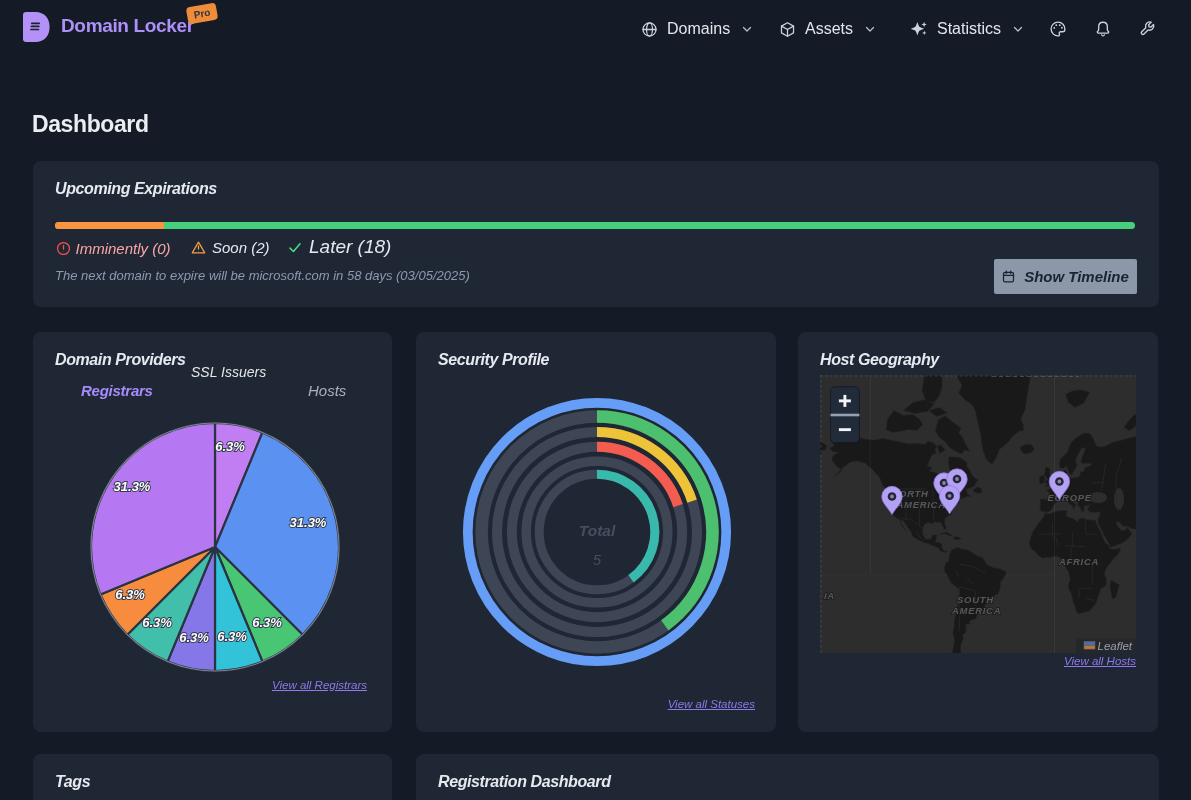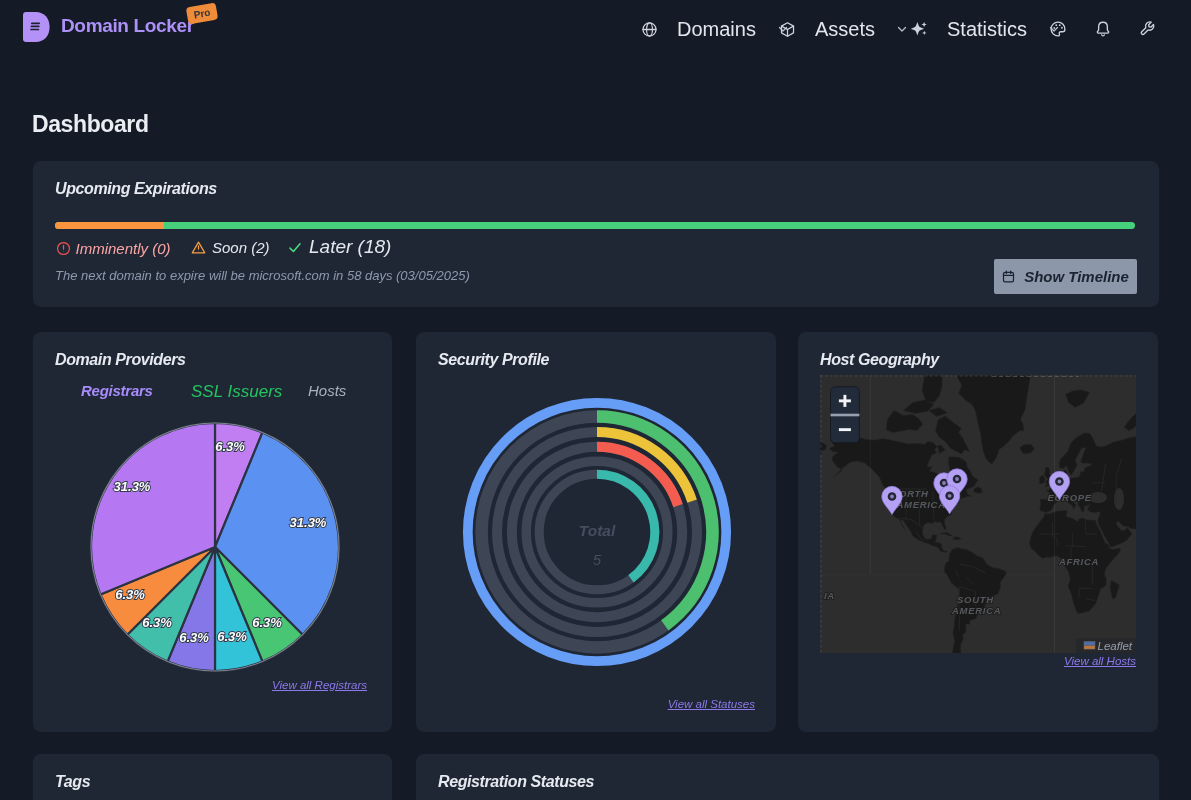--- a/index.html
+++ b/index.html
@@ -1,21 +1,21 @@
 <!DOCTYPE html>
 <html><head><meta charset="utf-8"><style>
 * { margin:0; padding:0; box-sizing:border-box; }
 html,body { width:1191px; height:800px; overflow:hidden; background:#141a26; font-family:"Liberation Sans",sans-serif; position:relative; }
 .card { position:absolute; background:#1f2735; border-radius:8px;font-style:italic; }
 .ctitle { position:absolute; left:22px; top:18.5px; font-size:16px; font-weight:700; color:#e6eaf0; letter-spacing:-0.4px; }
 .vlink { position:absolute; font-size:11.5px; color:#8d79ea; text-decoration:underline; }
 .plab { fill:#fff; font-size:13px; font-weight:700; text-anchor:middle; paint-order:stroke; stroke:#333c4c; stroke-width:1.9px; }
 .rlab { fill:#454d5e; text-anchor:middle; }
 .mlab { fill:#55585c; font-weight:700; paint-order:stroke; stroke:#1b1b1b; stroke-width:1.6px; }
-.nav-item { position:absolute; top:0; height:58px; display:flex; align-items:center; gap:19px; color:#e2e6ec; font-size:20px; }
+.nav-item { position:absolute; top:0; height:58px; display:flex; align-items:center; gap:9px; color:#e2e6ec; font-size:16px; }
 .nicon { color:#cdd3dc; }
 .chev { color:#b9bfc9; margin-left:2px; }
 .ibtn { position:absolute; top:20px; color:#d6dbe3; }
 </style></head>
 <body>
 
 <svg width="27" height="30" viewBox="0 0 27 30" style="position:absolute;left:23px;top:11.5px">
 <path d="M3 0 H12.5 C21.5 0 26.6 6.6 26.6 15 C26.6 23.4 21.5 30 12.5 30 H3 C1.2 30 0 28.8 0 27 V3 C0 1.2 1.2 0 3 0 Z" fill="#b491f6"></path>
 <g stroke="#1c2230" stroke-width="1.7" stroke-linecap="round">
       <line x1="8.8" y1="11.3" x2="16.2" y2="11.3"></line>
@@ -111,21 +111,21 @@
         <line x1="8.5" y1="3.2" x2="8.5" y2="7"></line>
         <line x1="15.5" y1="3.2" x2="15.5" y2="7"></line>
       </svg>
       <span style="font-size:15px;font-weight:700;color:#1b2330">Show Timeline</span>
   </div>
 </div>
 
 <div class="card" style="left:33px;top:332px;width:359px;height:400px">
   <div class="ctitle">Domain Providers</div>
   <div style="position:absolute;left:48px;top:50px;font-size:15px;font-weight:700;color:#a78bfa;letter-spacing:-0.25px">Registrars</div>
-  <div style="position:absolute;left:158px;top:50px;font-size:17px;color:#22c55e">SSL Issuers</div>
+  <div style="position:absolute;left:158px;top:32px;font-size:14px;color:#e5e5e5">SSL Issuers</div>
   <div style="position:absolute;left:275px;top:50px;font-size:15px;color:#a8b0bc">Hosts</div>
   <svg width="260" height="260" viewBox="0 0 260 260" style="position:absolute;left:52px;top:85px">
       <path d="M130,130 L130.00,6.00 A124,124 0 0 1 177.45,15.44 Z" fill="#c07ef2" stroke="#2b3342" stroke-width="2.2" stroke-linejoin="round"></path>
       <path d="M130,130 L177.45,15.44 A124,124 0 0 1 217.68,217.68 Z" fill="#5b92f2" stroke="#2b3342" stroke-width="2.2" stroke-linejoin="round"></path>
       <path d="M130,130 L217.68,217.68 A124,124 0 0 1 177.45,244.56 Z" fill="#49c673" stroke="#2b3342" stroke-width="2.2" stroke-linejoin="round"></path>
       <path d="M130,130 L177.45,244.56 A124,124 0 0 1 130.00,254.00 Z" fill="#33c3d9" stroke="#2b3342" stroke-width="2.2" stroke-linejoin="round"></path>
       <path d="M130,130 L130.00,254.00 A124,124 0 0 1 82.55,244.56 Z" fill="#8577e8" stroke="#2b3342" stroke-width="2.2" stroke-linejoin="round"></path>
       <path d="M130,130 L82.55,244.56 A124,124 0 0 1 42.32,217.68 Z" fill="#42bfaa" stroke="#2b3342" stroke-width="2.2" stroke-linejoin="round"></path>
       <path d="M130,130 L42.32,217.68 A124,124 0 0 1 15.44,177.45 Z" fill="#f78c3e" stroke="#2b3342" stroke-width="2.2" stroke-linejoin="round"></path>
       <path d="M130,130 L15.44,177.45 A124,124 0 0 1 130.00,6.00 Z" fill="#b678f2" stroke="#2b3342" stroke-width="2.2" stroke-linejoin="round"></path>
@@ -273,14 +273,14 @@
 <text x="277.5" y="275" style="font-size:11.5px;fill:#95a0ae">Leaflet</text>
       </g>
     </svg>
   <div class="vlink" style="right:22px;top:323px">View all Hosts</div>
 </div>
 
 <div class="card" style="left:33px;top:754px;width:359px;height:200px">
   <div class="ctitle">Tags</div>
 </div>
 <div class="card" style="left:416px;top:754px;width:743px;height:200px">
-  <div class="ctitle">Registration Statuses</div>
+  <div class="ctitle">Registration Dashboard</div>
 </div>
 
 </body></html>

